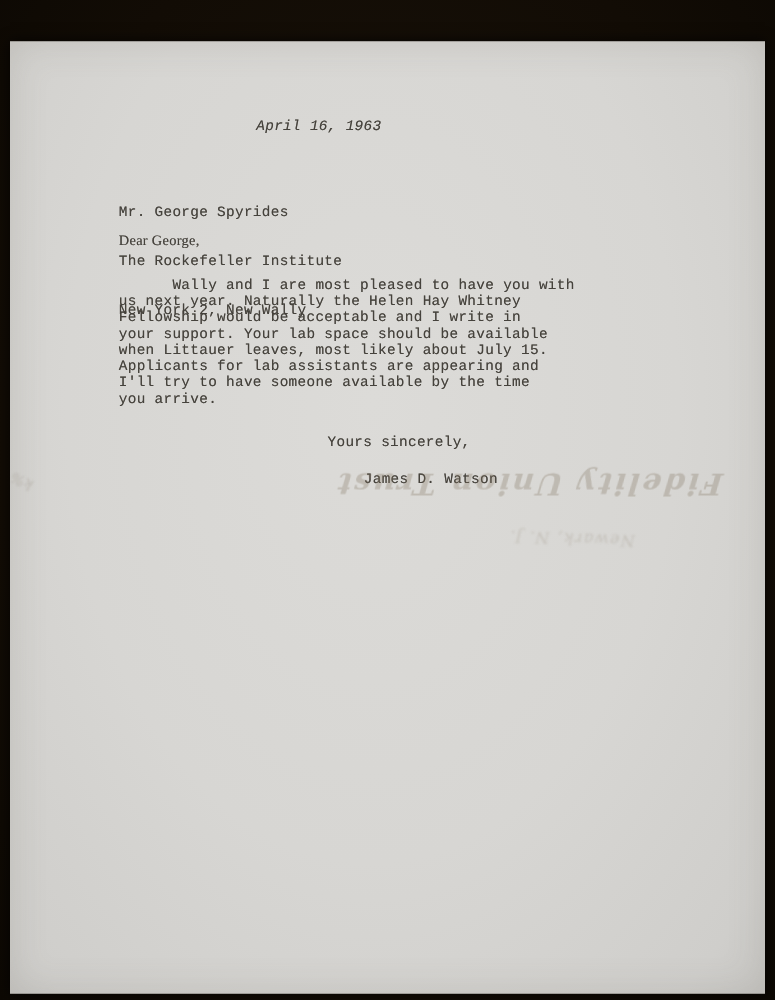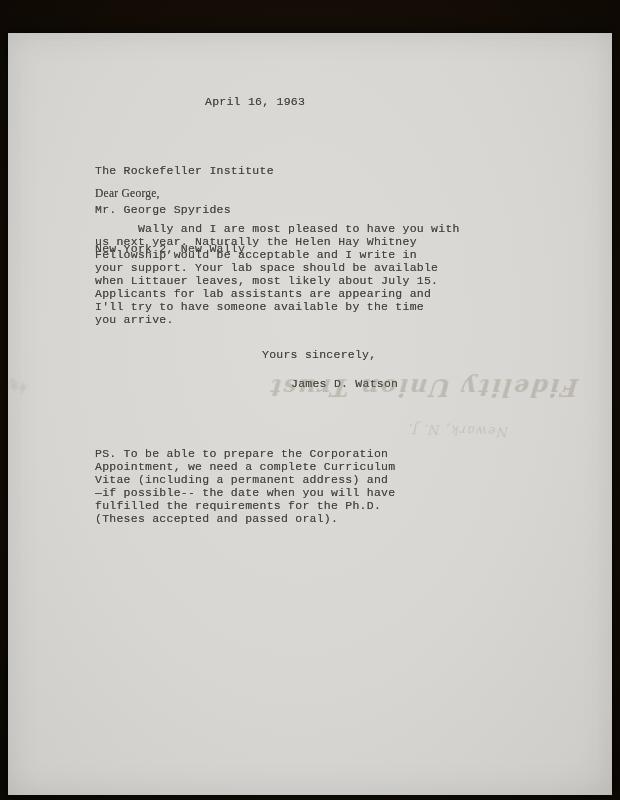--- a/index.html
+++ b/index.html
@@ -29,21 +29,21 @@
   .tw {
     position: absolute;
     font-family: "Liberation Mono", "DejaVu Sans Mono", monospace;
     font-size: 11.5px;
     line-height: 13px;
     letter-spacing: 0.25px;
     color: #45423c;
     white-space: pre-wrap;
     text-shadow: 0 0 0.4px rgba(60,55,48,0.55);
   }
-  .date-line      { left: 197px; top: 62px;  }
+  .date-line      { left: 197px; top: 62px; font-style: italic;  }
   .recipient-block{ left: 87px;  top: 105px; }
   .salutation     { left: 87px;  top: 154px; font-family: Liberation Serif, serif; }
   .body-para-1    { left: 87px;  top: 189px; width: 372px; }
   .body-para-2    { left: 87px;  top: 286px; width: 372px; }
   .closing        { left: 254px; top: 315px; text-align: center; }
   .signature      { left: 247px; top: 344px; margin-left: 36px; }
   .postscript     { left: 87px;  top: 414px; width: 360px; }
   .bleed-through {
     position: absolute;
     left: 300px;
@@ -87,47 +87,41 @@
 </style>
 </head>
 <body>
 
 <div class="scan-bg">
   <div class="paper">
 
     <div class="tw date-line">April 16, 1963</div>
 
     <div class="tw recipient-block">
+      <div>Mr. George Spyrides</div>
       <div>The Rockefeller Institute</div>
-      <div>Mr. George Spyrides</div>
       <div>New York 2, New Wally</div>
     </div>
 
     <div class="tw salutation">Dear George,</div>
 
     <div class="tw body-para-1">      Wally and I are most pleased to have you with
 us next year. Naturally the Helen Hay Whitney
 Fellowship would be acceptable and I write in
 your support. Your lab space should be available
 when Littauer leaves, most likely about July 15.
 Applicants for lab assistants are appearing and
 I'll try to have someone available by the time
 you arrive.</div>
 
 
     <div class="tw closing">Yours sincerely,</div>
 
     <div class="tw signature">James D. Watson</div>
 
-    <div class="tw postscript">PS. To be able to prepare the Corporation
-Appointment, we need a complete Curriculum
-Vitae (including a permanent address) and
-—if possible-- the date when you will have
-fulfilled the requirements for the Ph.D.
-(Theses accepted and passed oral).</div>
 
     <div class="bleed-through">Fidelity Union Trust</div>
 
     <div class="bleed-through-2">Newark, N. J.</div>
 
     <div class="edge-smudge">k%</div>
 
   </div>
 </div>
 

